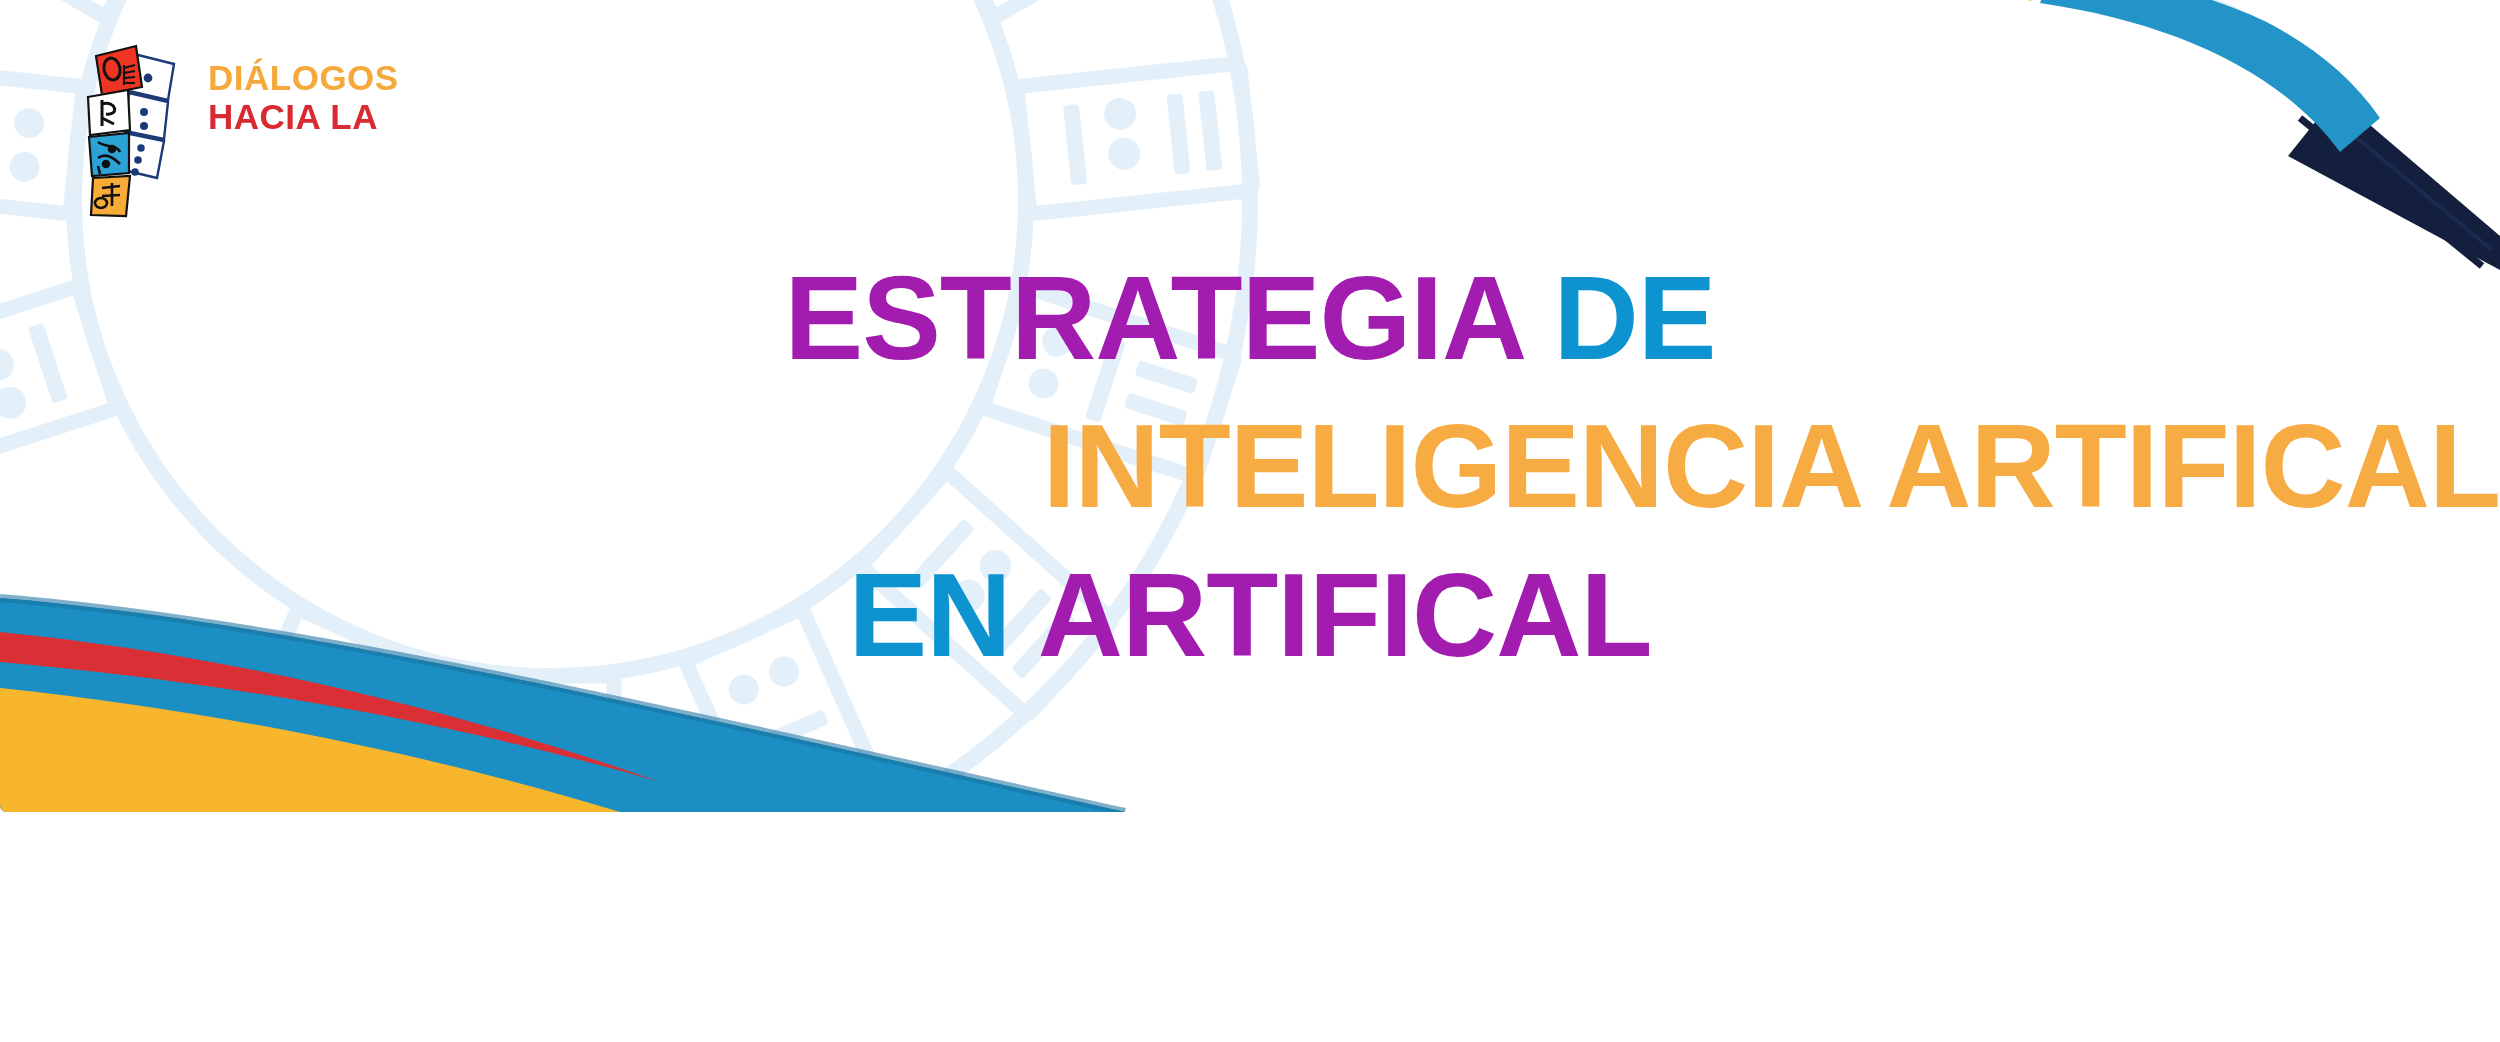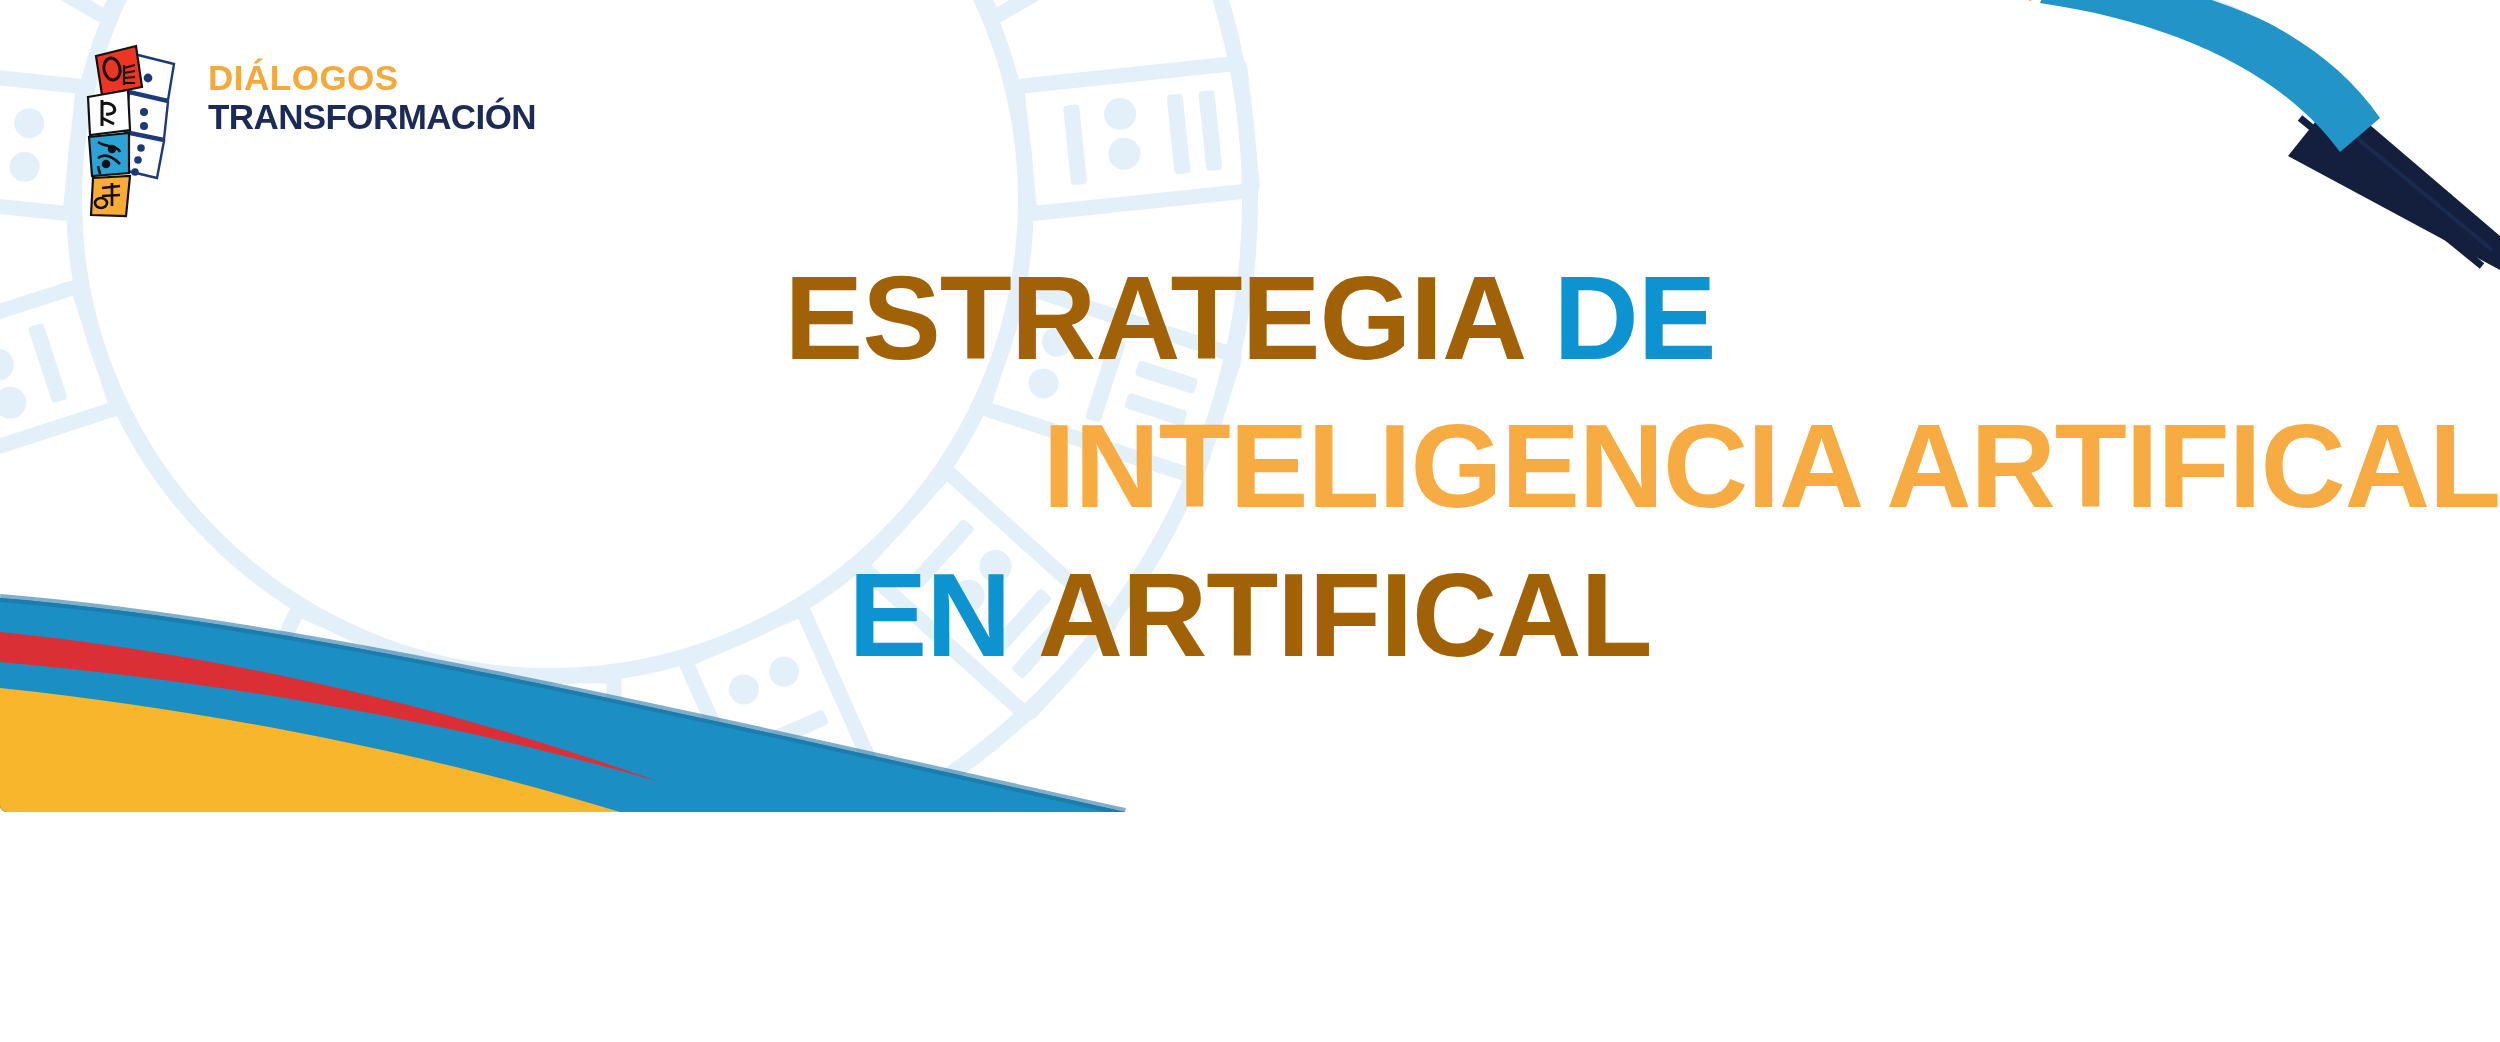--- a/index.html
+++ b/index.html
@@ -73,21 +73,21 @@
     display:block;
     font-weight:bold;
     line-height:1.02;
     white-space:nowrap;
     font-stretch:condensed;
     letter-spacing:-1px;
   }
   #hl-row-1 { font-size:118px; margin-bottom:28px; }
   #hl-row-2 { font-size:118px; margin-bottom:28px;text-align:right; }
   #hl-row-3 { font-size:118px; }
-  .c-navy   { color:#a16207; }
+  .c-navy   { color:#a21caf; }
   .c-blue   { color:#0d93cf;text-align:center; }
   .c-orange { color:#f7ab43; }
 </style>
 </head>
 <body>
 
 <div id="stage">
 
   <svg id="watermark" viewBox="0 0 1780 1780" fill="none">
     <defs>
@@ -239,21 +239,21 @@
       <g stroke="#111" stroke-width="2.6" fill="none">
         <path d="M30 150 L48 148"></path>
         <path d="M30 158 L48 157"></path>
         <path d="M40 145 L40 168"></path>
         <ellipse cx="29" cy="165" rx="6" ry="5"></ellipse>
       </g>
     </svg>
 
     <div id="brand-words">
       <span class="brand-line bl-dialogos">DIÁLOGOS</span>
-      <span class="brand-line bl-transform">TRANSFORMACIÓN</span>
+      <span class="brand-line bl-hacia">HACIA LA</span>
     </div>
   </div>
 
   <div id="headline">
     <span id="hl-row-1" class="hl-row"><span class="c-navy">ESTRATEGIA</span><span class="c-navy"> </span><span class="c-blue">DE</span></span>
 
     <span id="hl-row-2" class="hl-row"><span class="c-orange">INTELIGENCIA ARTIFICAL</span></span>
 
     <span id="hl-row-3" class="hl-row"><span class="c-blue">EN</span><span class="c-navy"> </span><span class="c-navy">ARTIFICAL</span></span>
   </div>

